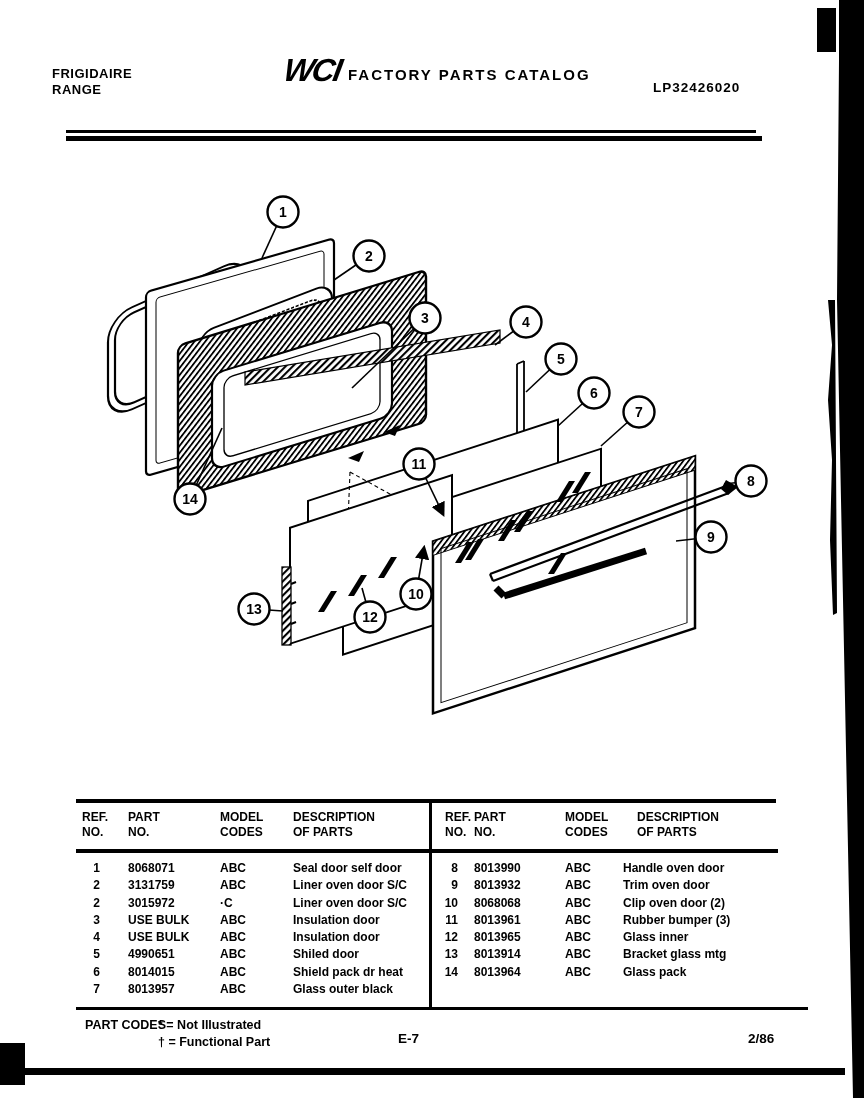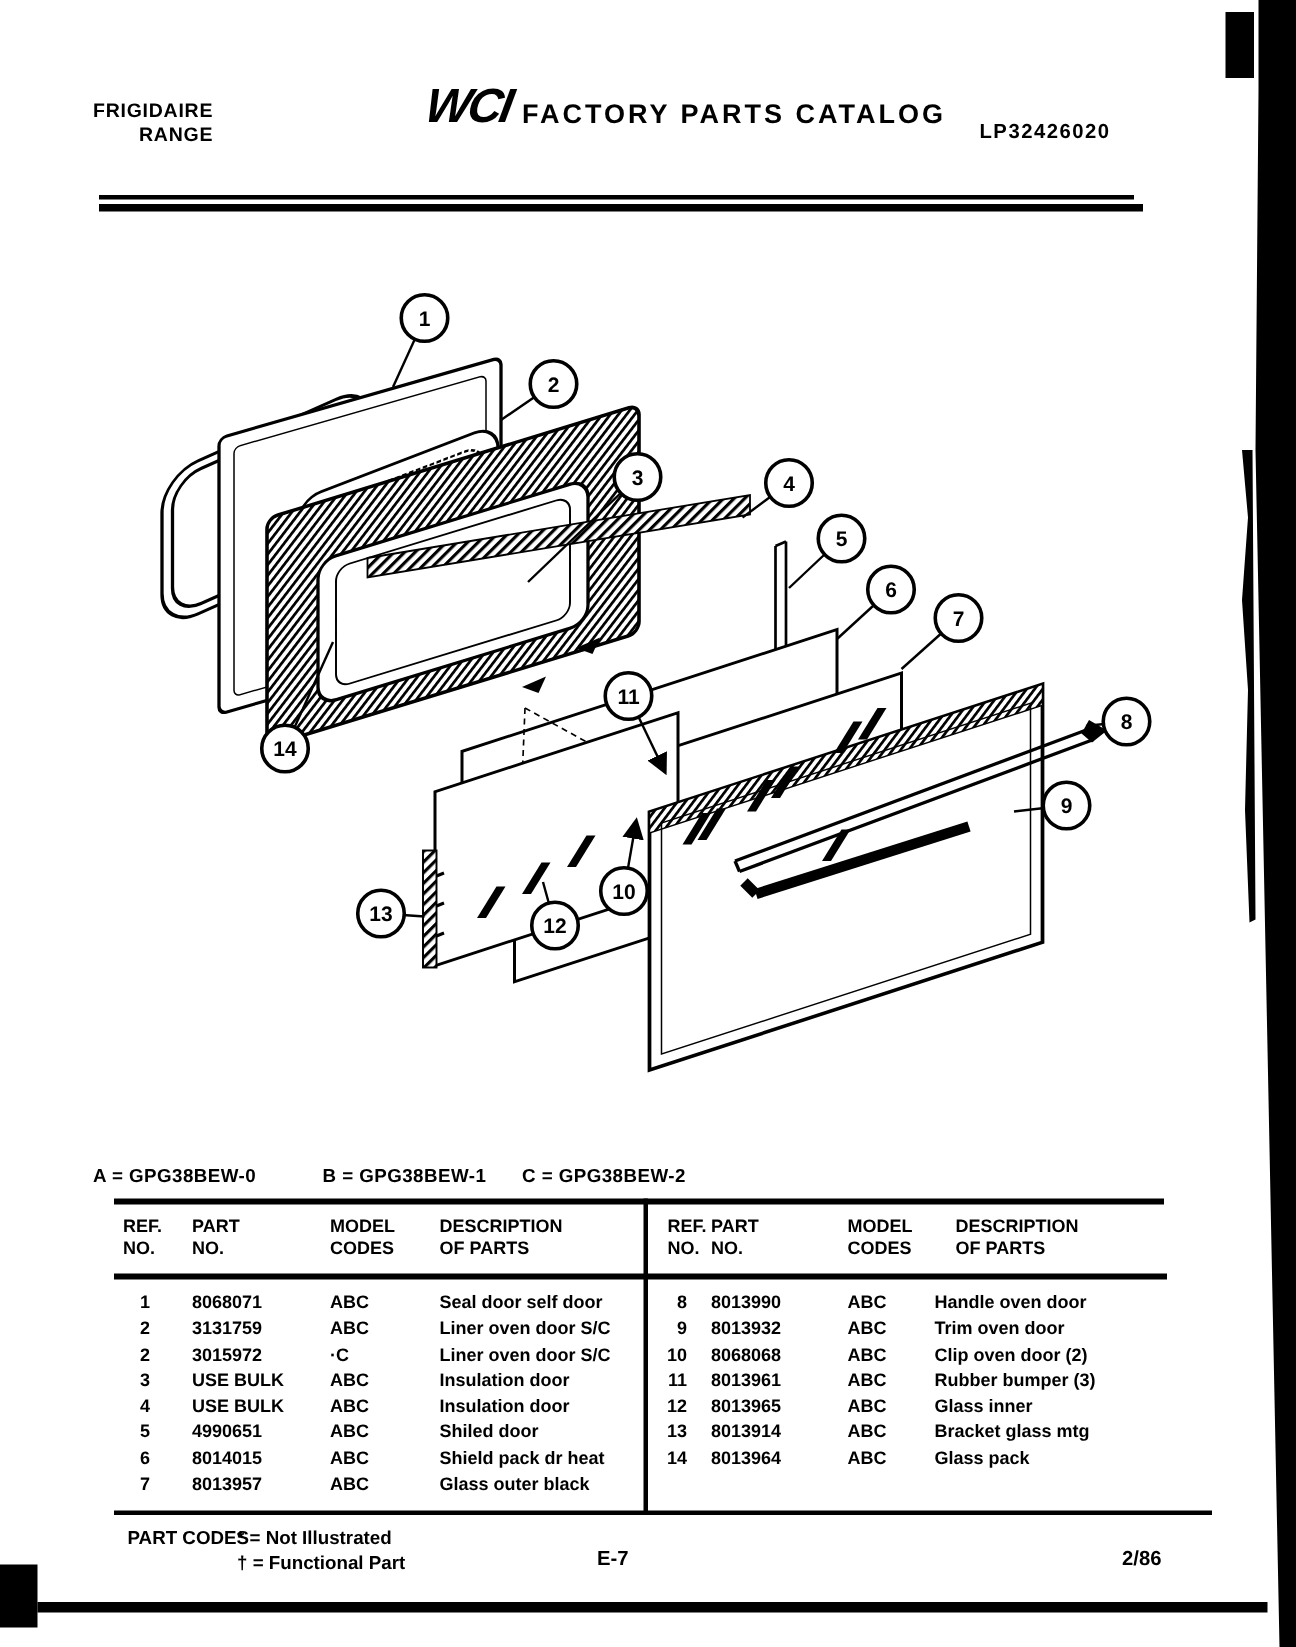--- a/index.html
+++ b/index.html
@@ -2,21 +2,21 @@
 <html><head>
 <meta charset="utf-8">
 <style>
   html,body{margin:0;padding:0;background:#888;}
   .page{position:relative;width:864px;height:1098px;background:#ffffff;overflow:hidden;
         font-family:"Liberation Sans",sans-serif;font-weight:bold;color:#000;}
   .abs{position:absolute;white-space:nowrap;}
   .rule{position:absolute;background:#000;}
   .brand{font-size:13px;letter-spacing:.5px;line-height:16px;}
   .logo{font-size:32px;font-style:italic;letter-spacing:-2px;transform:skewX(-10deg);}
-  .cat-title{font-size:18px;letter-spacing:2px;}
+  .cat-title{font-size:15px;letter-spacing:2px;}
   .docnum{font-size:13.5px;letter-spacing:1px;}
   .models{font-size:12.5px;letter-spacing:.3px;}
   .models span{position:absolute;top:0;}
   .thead span{position:absolute;font-size:12px;line-height:15px;}
   .tbody{position:absolute;font-size:12px;}
   .tr{position:relative;height:17.3px;line-height:17.3px;}
   .tr span{position:absolute;top:0;}
   .c-ref{left:0;width:30px;text-align:right;}
   .l .c-part{left:58px}.l .c-codes{left:150px}.l .c-desc{left:223px}
   .r .c-ref{width:18px}.r .c-part{left:34px}.r .c-codes{left:125px}.r .c-desc{left:183px}
@@ -185,36 +185,31 @@
       </g>
 
     <g>
       <polygon points="839,0 864,0 864,1098 853,1098 837,300 839,60" fill="#000"></polygon>
       <rect x="817" y="8" width="19" height="44" fill="#000"></rect>
       <path d="M828,300 l4,45 l-4,55 l4,60 l-2,80 l3,75 l4,-2 l-2,-313 z" fill="#000"></path>
       <rect x="0" y="1043" width="25" height="42" fill="#000"></rect>
     </g>
   </svg>
 
-  <div class="abs brand" style="left:62px;top:66px;text-align:right;">
+  <div class="abs brand" style="left:52px;top:66px;">
     <div>FRIGIDAIRE</div>
     <div>RANGE</div>
   </div>
   <div class="abs logo" style="left:284px;top:52px;">WCI</div>
   <div class="abs cat-title" style="left:348px;top:66px;">FACTORY PARTS CATALOG</div>
   <div class="abs docnum" style="left:653px;top:80px;">LP32426020</div>
 
   <div class="rule" style="left:66px;top:130px;width:690px;height:3px;"></div>
   <div class="rule" style="left:66px;top:136px;width:696px;height:5px;"></div>
 
-  <div class="abs models" style="left:0;top:777px;width:864px;height:16px;">
-    <span style="left:62px;">A = GPG38BEW-0</span>
-    <span style="left:215px;">B = GPG38BEW-1</span>
-    <span style="left:348px;">C = GPG38BEW-2</span>
-  </div>
 
   <div class="rule" style="left:76px;top:799px;width:700px;height:4px;"></div>
   <div class="rule" style="left:76px;top:849px;width:702px;height:4px;"></div>
   <div class="rule" style="left:429px;top:799px;width:3px;height:211px;"></div>
   <div class="rule" style="left:76px;top:1007px;width:732px;height:3px;"></div>
 
   <div class="abs thead" style="left:70px;top:810px;width:355px;height:32px;">
     <span style="left:12px;top:0;">REF.</span>
     <span style="left:12px;top:15px;">NO.</span>
     <span style="left:58px;top:0;">PART</span>

